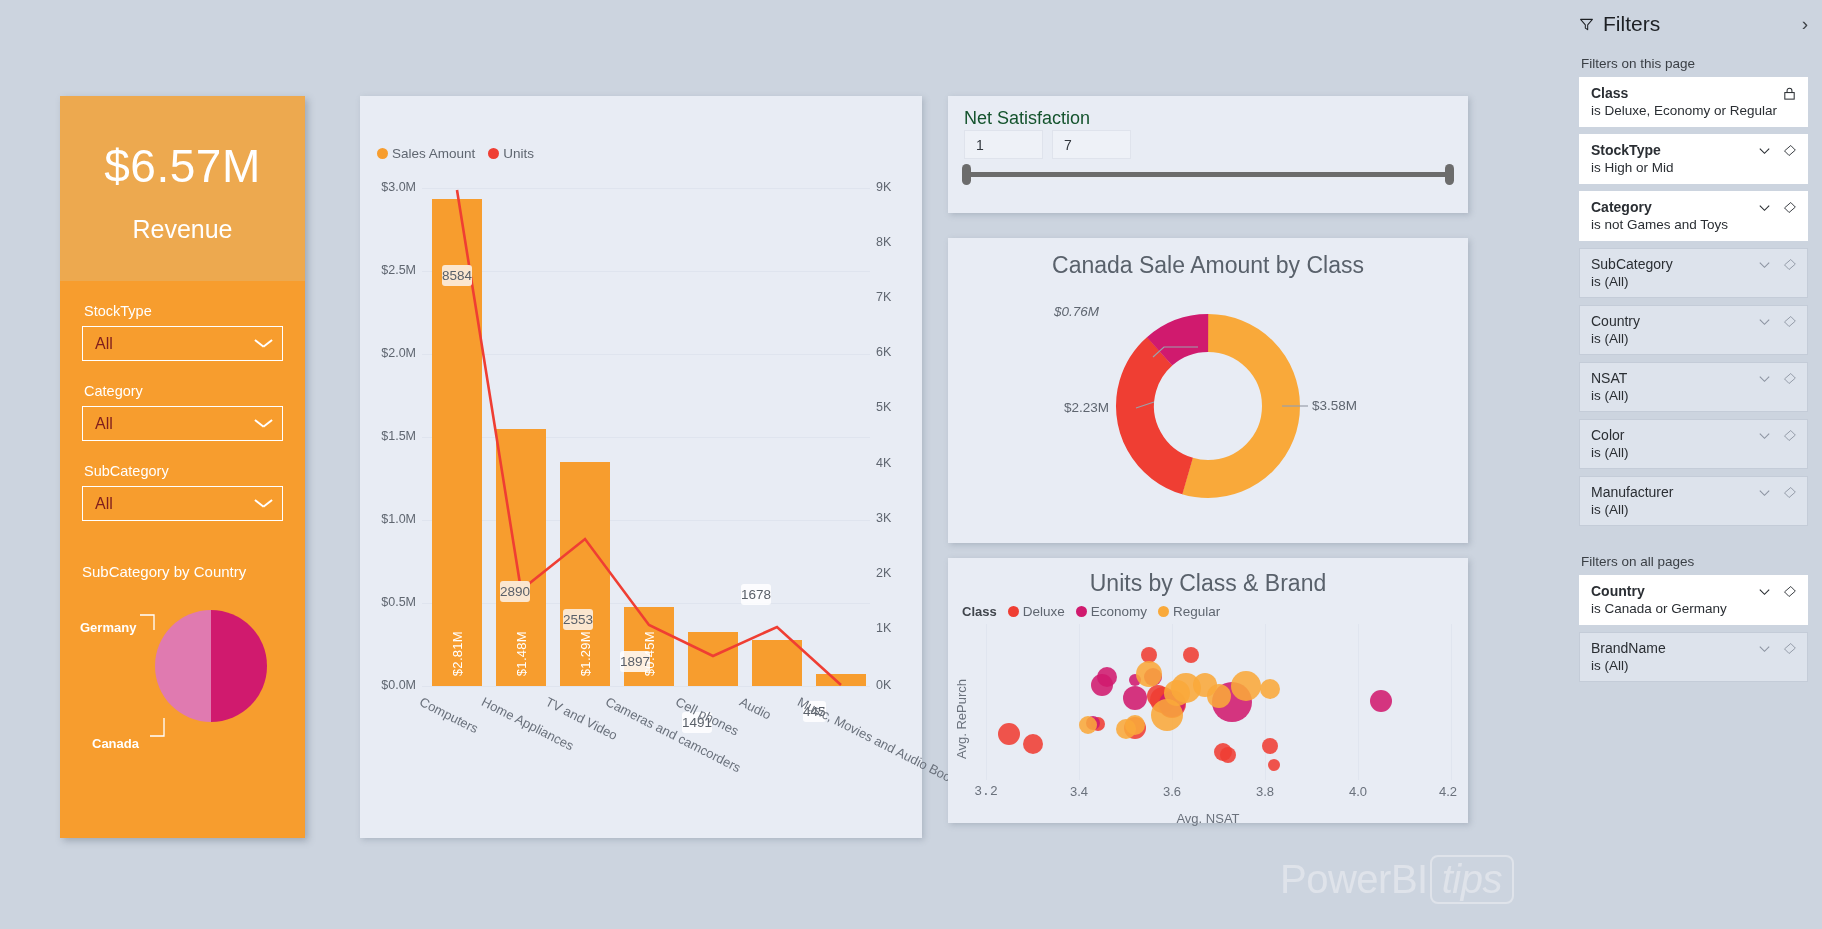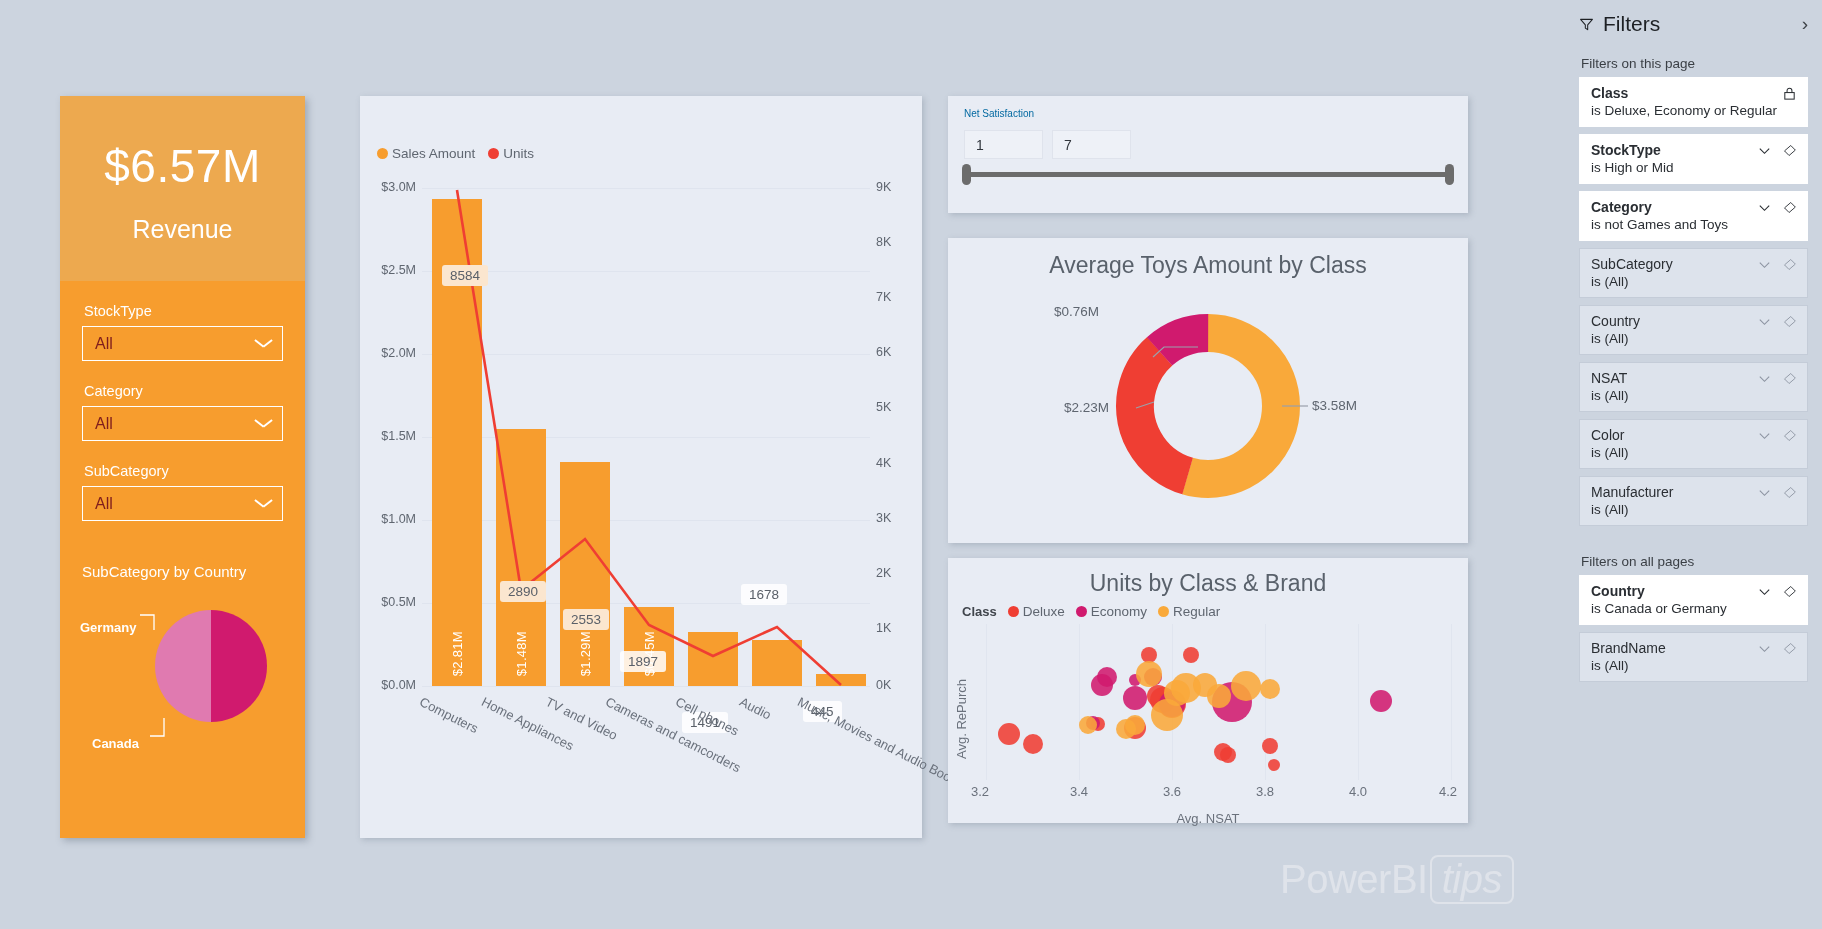--- a/index.html
+++ b/index.html
@@ -88,31 +88,31 @@
   .bar {
     position: absolute; bottom: 0; background: #f79d2e;
     display: flex; align-items: flex-end; justify-content: center;
   }
   .bar span {
     color: #fff; font-size: 13px; writing-mode: vertical-rl;
     transform: rotate(180deg); margin-bottom: 10px; letter-spacing: .3px;
   }
   .dlabel {
     position: absolute; font-size: 13.5px; color: #5a6069;
-    background: rgba(255,255,255,.85); padding: 3px 8px; border-radius: 3px;
+    background: rgba(255,255,255,.85); padding: 3px 0; border-radius: 3px;
     white-space: nowrap;
   }
   .dlabel.tint { background: #fbe6cf; }
   .xcat {
     position: absolute; font-size: 13px; color: #6a717c;
     transform-origin: left top; transform: rotate(27deg); white-space: nowrap;
   }
 
   
-  #nsat-label { position: absolute; left: 16px; top: 12px; font-size: 10px; color: #0369a1; }
+  #nsat-label { position: absolute; left: 16px; top: 12px; font-size: 18px; color: #14532d; }
   .nsat-box {
     position: absolute; top: 34px; height: 29px; width: 79px;
     border: 1px solid #dfe3ec; background: #eef1f7;
     display: flex; align-items: center; padding-left: 11px;
     font-size: 14px; color: #31363d;
   }
   #nsat-track {
     position: absolute; left: 17px; top: 76px; right: 17px; height: 5px; background: #6c6c6c; border-radius: 3px;
   }
   .nsat-handle {
@@ -304,34 +304,34 @@
     <div id="nsat-label">Net Satisfaction</div>
     <div class="nsat-box" style="left:16px;">1</div>
     <div class="nsat-box" style="left:104px;">7</div>
     <div id="nsat-track">
       <div class="nsat-handle" style="left:-3px;"></div>
       <div class="nsat-handle" style="right:-3px;"></div>
     </div>
   </div>
 
   <div class="panel" id="donut-panel">
-    <div class="panel-title" id="donut-title">Average Toys Amount by Class</div>
+    <div class="panel-title" id="donut-title">Canada Sale Amount by Class</div>
     <div id="donut-wrap">
       <svg width="520" height="255" viewBox="0 0 520 255">
 
         <g transform="translate(260,122)">
           <circle r="73" fill="none" stroke="#f9a93a" stroke-width="38" stroke-dasharray="249.9 208.8" transform="rotate(-90)"></circle>
           <circle r="73" fill="none" stroke="#ef3e33" stroke-width="38" stroke-dasharray="155.7 302.9" transform="rotate(106.2)"></circle>
           <circle r="73" fill="none" stroke="#d01a6e" stroke-width="38" stroke-dasharray="53.1 405.6" transform="rotate(228.4)"></circle>
         </g>
         <path d="M205 73 L216 63 L250 63" stroke="#9aa1ab" stroke-width="1.2" fill="none"></path>
         <path d="M188 124 L206 118" stroke="#9aa1ab" stroke-width="1.2" fill="none"></path>
         <path d="M334 122 L360 122" stroke="#9aa1ab" stroke-width="1.2" fill="none"></path>
       </svg>
-      <div class="donut-lbl" style="left:106px;top:20px;">$0.76M</div>
+      <div class="donut-lbl" style="left:106px;top:20px;font-style:italic;">$0.76M</div>
       <div class="donut-lbl" style="left:116px;top:116px;">$2.23M</div>
       <div class="donut-lbl" style="left:364px;top:114px;text-align:center;">$3.58M</div>
     </div>
   </div>
 
   <div class="panel" id="bubble-panel">
     <div class="panel-title" id="bubble-title">Units by Class &amp; Brand</div>
 
     <div id="bubble-legend">
       <span class="cls">Class</span>
@@ -352,21 +352,21 @@
     <div id="bubble-plot">
       <div id="ylab-repurch">Avg. RePurch</div>
 
       <div class="vgrid" style="left:38px;"></div>
       <div class="vgrid" style="left:131px;"></div>
       <div class="vgrid" style="left:224px;"></div>
       <div class="vgrid" style="left:317px;"></div>
       <div class="vgrid" style="left:410px;"></div>
       <div class="vgrid" style="left:503px;"></div>
 
-      <div class="xtick" style="left:32px; top:160px;">3.2</div>
+      <div class="xtick" style="left:38px; top:160px;font-family:Liberation Mono, monospace;">3.2</div>
       <div class="xtick" style="left:131px;top:160px;">3.4</div>
       <div class="xtick" style="left:224px;top:160px;">3.6</div>
       <div class="xtick" style="left:317px;top:160px;">3.8</div>
       <div class="xtick" style="left:410px;top:160px;">4.0</div>
       <div class="xtick" style="left:500px;top:160px;">4.2</div>
 
       <div id="bubbles">
           <div class="bub" style="left:50.249999999999915px;top:98.5px;width:22px;height:22px;background:#ef3e33;"></div>
           <div class="bub" style="left:74.49999999999983px;top:110.3px;width:20px;height:20px;background:#ef3e33;"></div>
           <div class="bub" style="left:192.74999999999983px;top:23.200000000000003px;width:16px;height:16px;background:#ef3e33;"></div>

